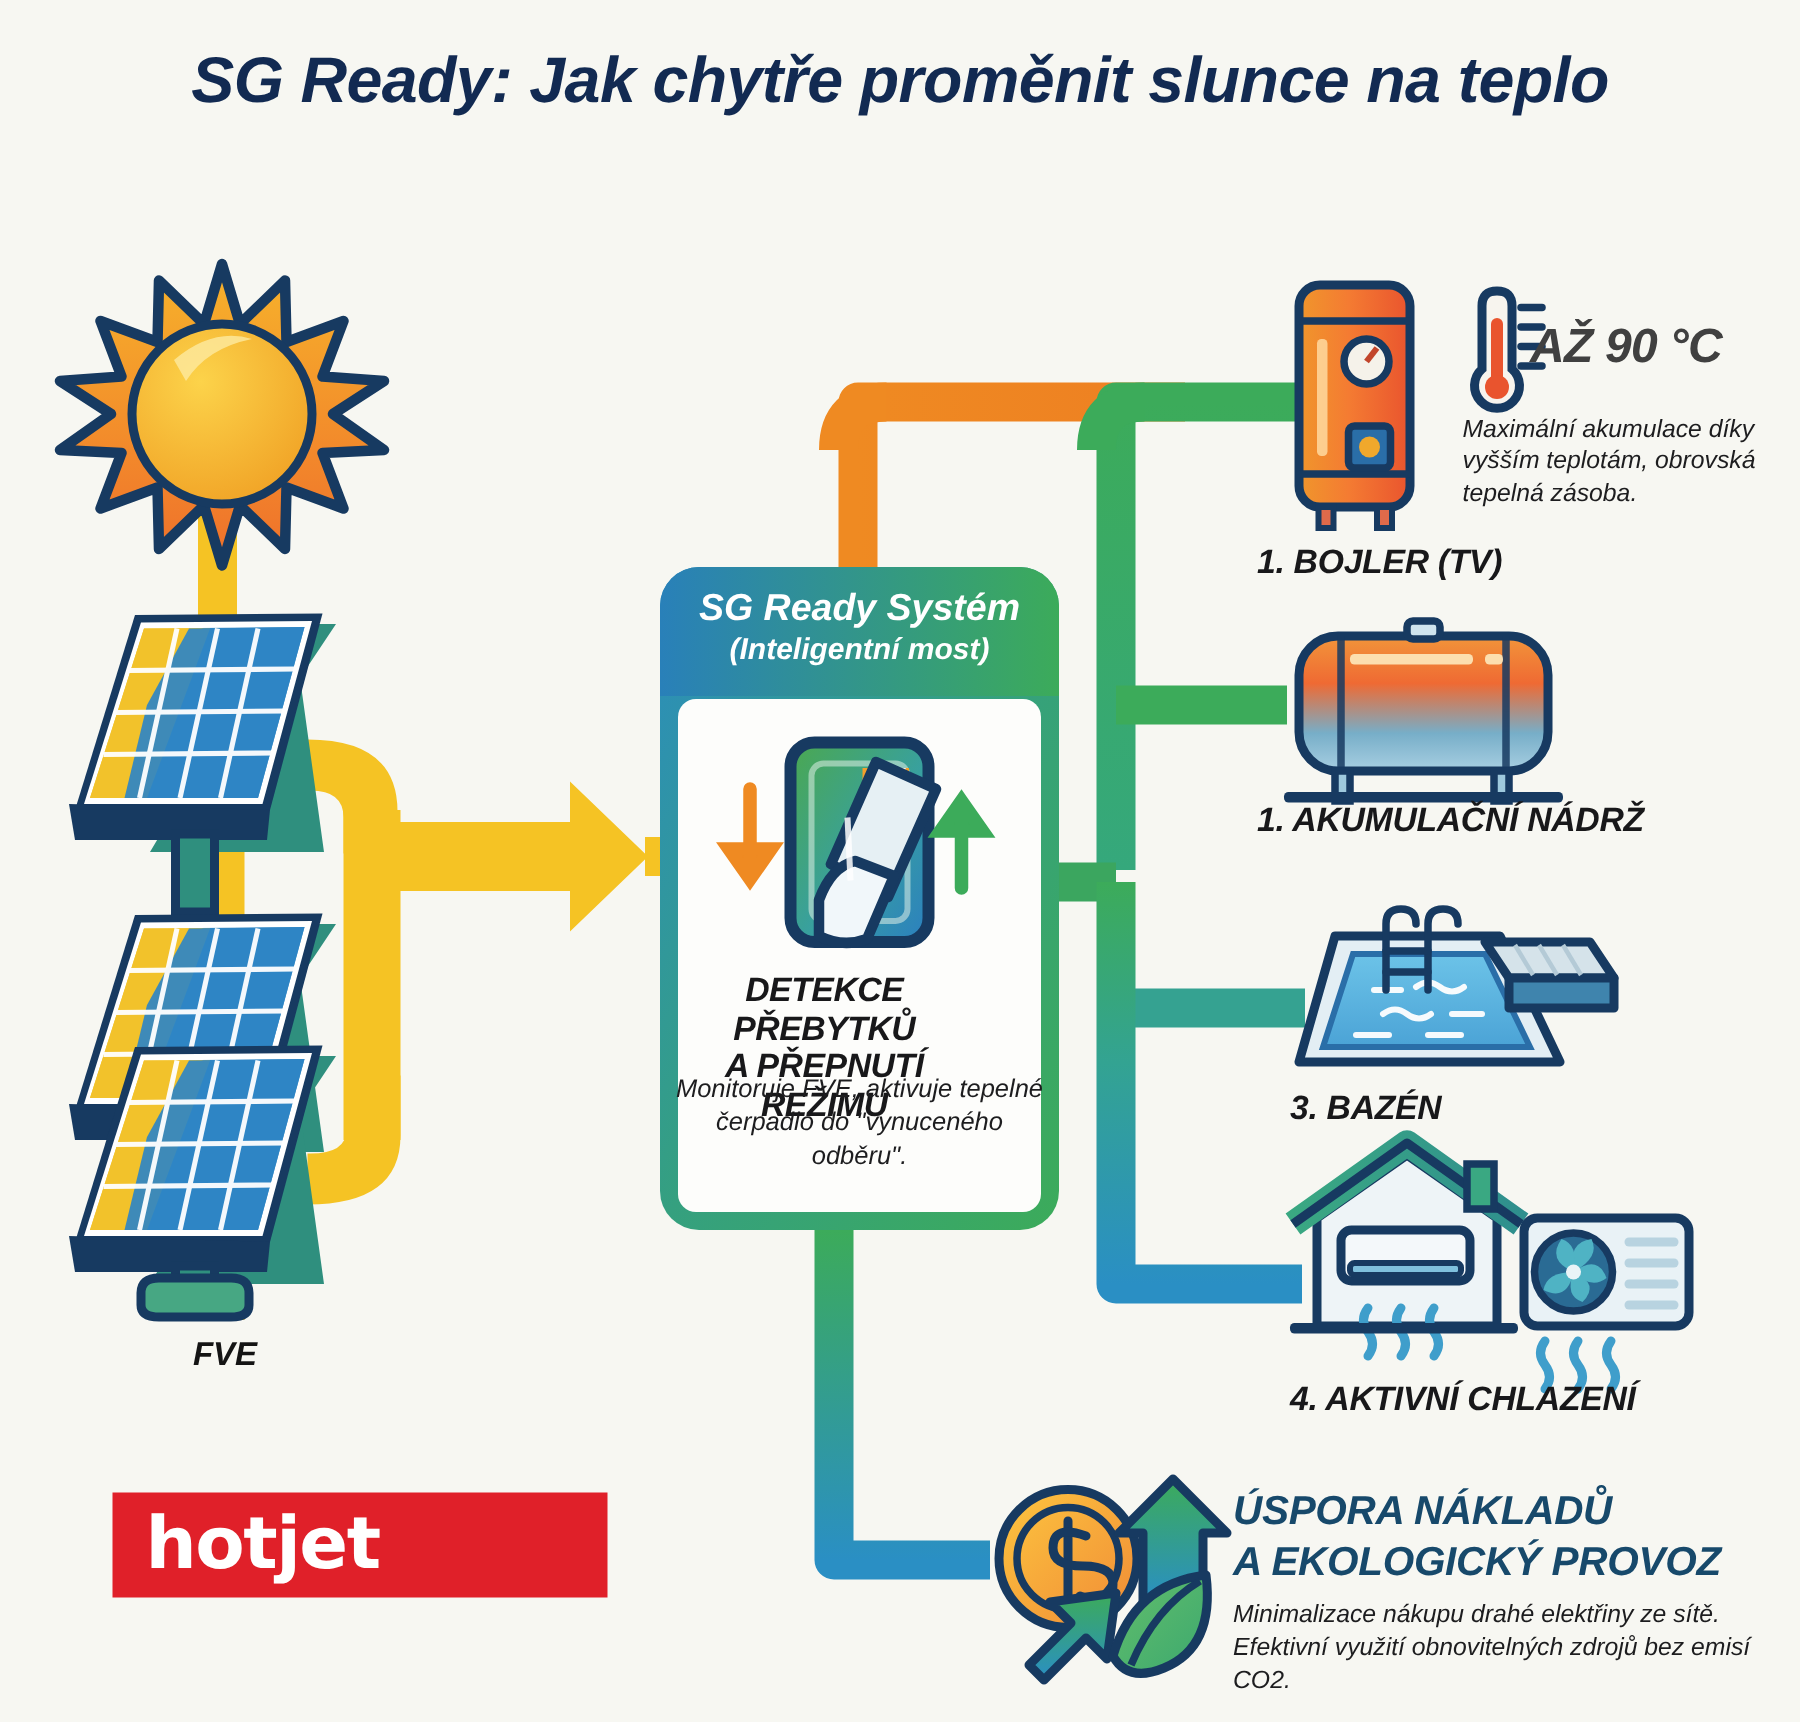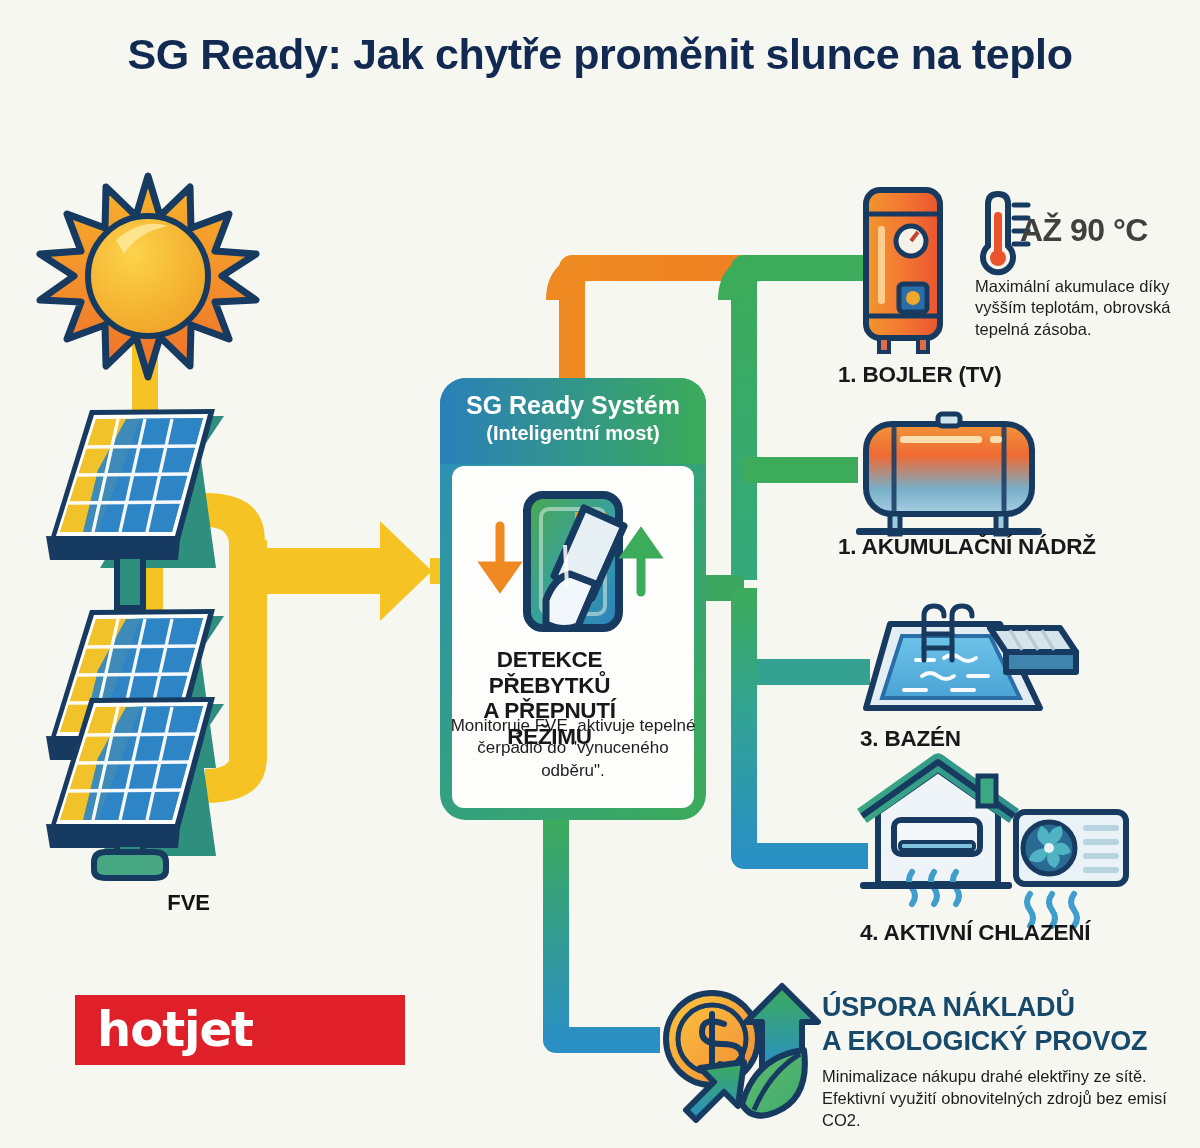--- a/index.html
+++ b/index.html
@@ -4,21 +4,21 @@
 <style>
   html,body{margin:0;padding:0;}
   body{
     width:1200px;height:1148px;
     background:#f7f7f2;
     font-family:"Liberation Sans", sans-serif;
     overflow:hidden;position:relative;
   }
   .stage{position:absolute;inset:0;}
   svg.layer{position:absolute;left:0;top:0;width:1200px;height:1148px;}
-  .txt{position:absolute;}
+  .txt{position:absolute;font-style:italic;}
 
   #title{
     left:0;top:30px;width:1200px;text-align:center;
     font-size:43px;font-weight:bold;color:#122a52;letter-spacing:-0.4px;
     font-family:"Liberation Sans", sans-serif;
   }
 
   
   #card-title{
     left:448px;top:392px;width:250px;text-align:center;
@@ -37,21 +37,21 @@
     left:450px;top:715px;width:246px;text-align:center;
     color:#1d1d1f;font-size:17px;line-height:1.32;
   }
 
   
   #sun-energy-label{
     left:283px;top:503px;width:115px;text-align:center;
     color:#141414;font-weight:bold;font-size:20px;line-height:1.2;
   }
   #fve-label{
-    left:90px;top:890px;width:120px;text-align:right;
+    left:90px;top:890px;width:120px;text-align:center;
     color:#141414;font-weight:bold;font-size:22px;
   }
 
   
   #temp-value{
     left:1020px;top:212px;color:#404040;font-weight:bold;font-size:32px;
     letter-spacing:-0.5px;
   }
   #boiler-desc{
     left:975px;top:276px;width:225px;color:#1d1d1f;font-size:16.5px;line-height:1.30;

